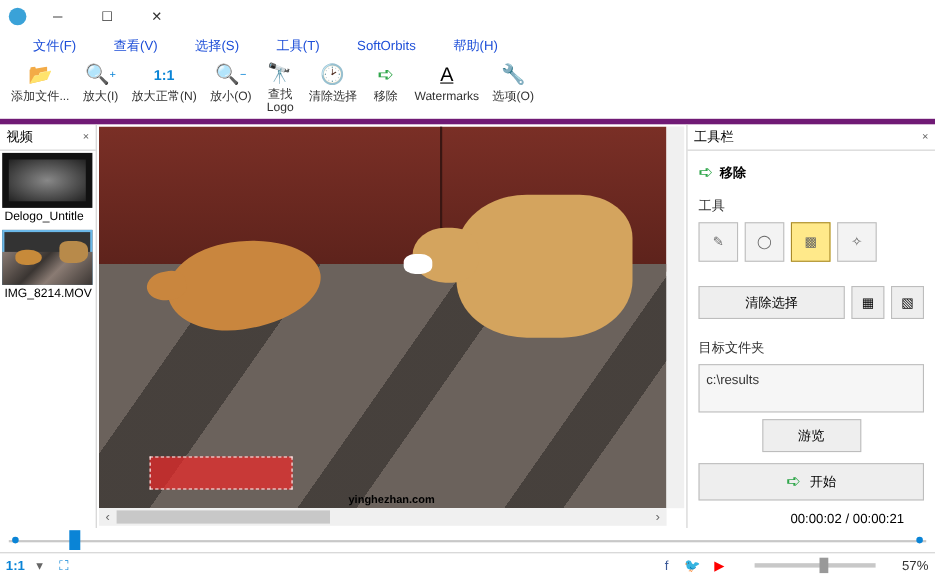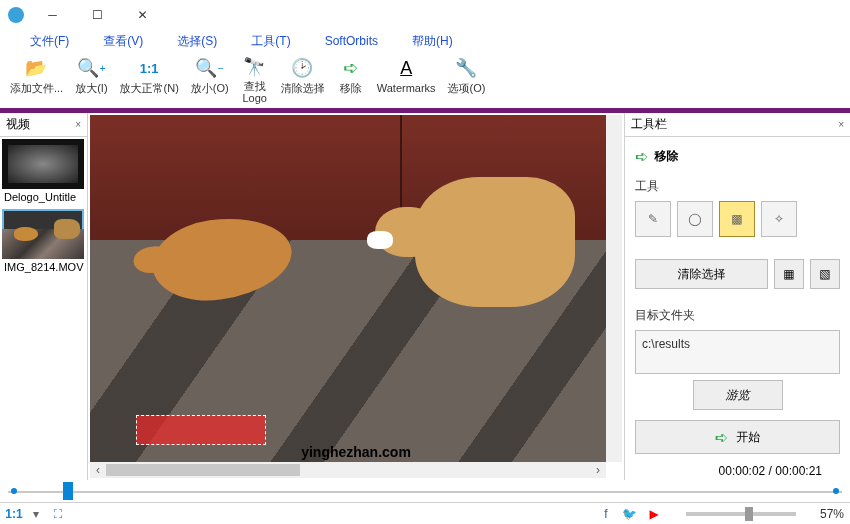--- a/index.html
+++ b/index.html
@@ -50,21 +50,21 @@
 .scrollbar-h { position:absolute; left:0; right:16px; bottom:0; height:16px; background:#f0f0f0; display:flex; align-items:center; }
 .sb-btn { width:16px; height:16px; display:flex; align-items:center; justify-content:center; color:#666; }
 .sb-track { flex:1; height:16px; position:relative; }
 .sb-thumb { position:absolute; top:2px; bottom:2px; left:0; width:40%; background:#c8c8c8; }
 
 .slider-row { height: 22px; position: relative; display:flex; align-items:center; padding: 0 8px; }
 .slider-row .track { position:absolute; left:8px; right:8px; height:2px; background:#c8c8c8; top:50%; }
 .slider-row .thumb { position:absolute; left: 68px; top:50%; width:10px; height:18px; background:#0a84d6; transform:translate(-50%,-50%); }
 .slider-row .tick { position:absolute; top:50%; width:6px; height:6px; border-radius:50%; background:#0a84d6; transform:translate(-50%,-50%); }
 
-.watermark-text { position:absolute; left:50%; bottom:20px; transform:translateX(-50%); color:#000; font-weight:bold; font-size:14px; pointer-events:none; }
+.watermark-text { position:absolute; left:50%; bottom:20px; transform:translateX(-50%); color:#000; font-weight:bold; font-size:10px; pointer-events:none; }
 
 .right-panel { width: 226px; border-left: 1px solid #d0d0d0; display:flex; flex-direction:column; }
 .rp-section { padding: 6px 10px; }
 .rp-title { display:flex; align-items:center; gap:6px; padding: 4px 0 8px 0; }
 .rp-title .arrow { color:#2fa64a; font-size:16px; }
 .rp-title .txt { font-weight:bold; }
 .rp-label { font-size:12px; color:#333; margin: 4px 0 6px 0; }
 .tool-row { display:flex; gap:6px; }
 .tool-btn { width:36px; height:36px; border:1px solid #bdbdbd; background:#f3f3f3; display:flex; align-items:center; justify-content:center; color:#666; }
 .tool-btn.sel { border:1px solid #a88a2a; background:#ffe98a; }
@@ -222,21 +222,21 @@
             <span>▧</span>
           </div>
       </div>
 
       <div style="height:14px;"></div>
       <div class="rp-label">目标文件夹</div>
       <div class="path-box">
         <span>c:\results</span>
       </div>
       <div style="height:6px;"></div>
-      <div class="wide-btn" style="width:90px;margin:0 auto;font-style:italic;">
+      <div class="wide-btn" style="width:90px;margin:0 auto;">
         <span>游览</span>
       </div>
 
       <div class="start-btn">
         <span class="arrow">➪</span>
         <span>开始</span>
       </div>
     </div>
   </div>
 </div>

